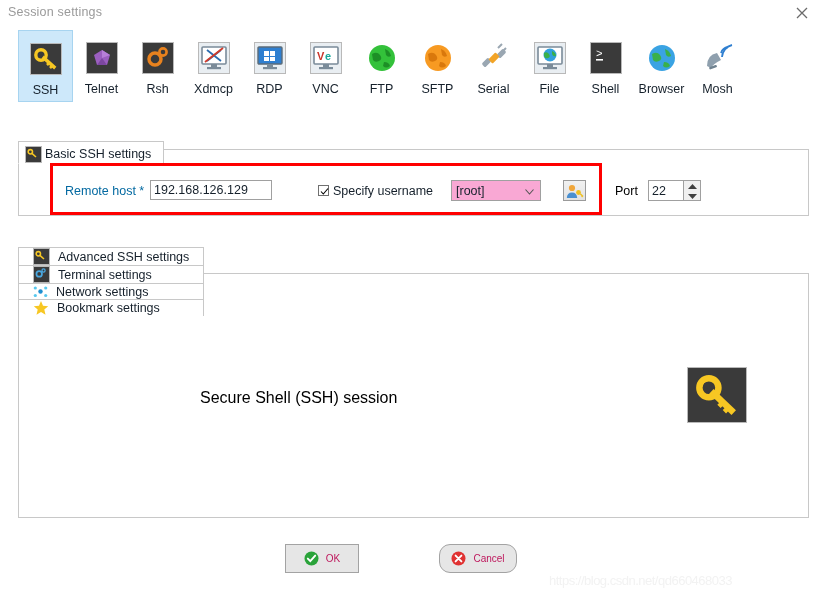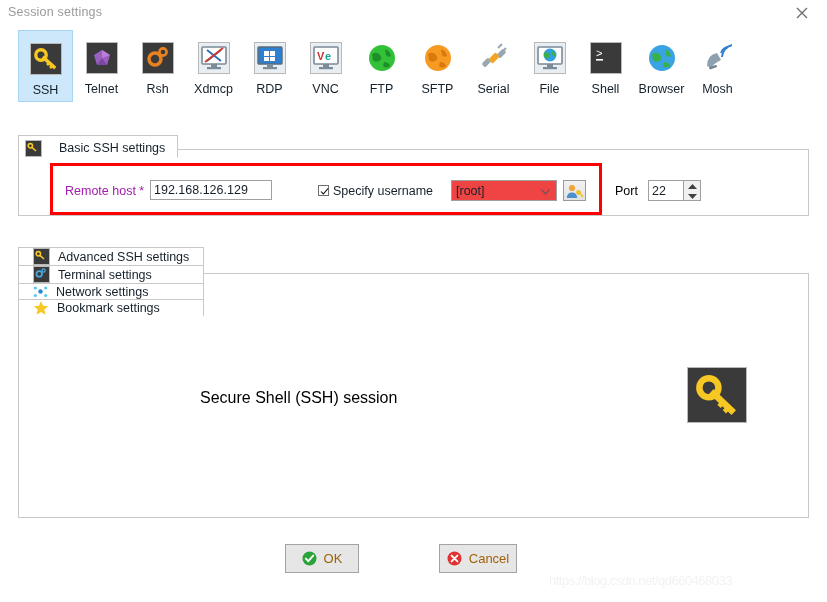--- a/index.html
+++ b/index.html
@@ -88,37 +88,37 @@
   #basic-group {
     position: absolute;
     left: 18px; top: 149px;
     width: 791px; height: 67px;
     border: 1px solid #c8c8c8;
     background: #ffffff;
     box-sizing: border-box;
   }
   #basic-tab {
     position: absolute;
-    left: 18px; top: 135px;
+    left: 18px; top: 141px;
     height: 23px;
     padding: 3px 12px 0 6px;
     border: 1px solid #c8c8c8;
     border-bottom: 1px solid #ffffff;
     background: #ffffff;
     box-sizing: border-box;
     display: flex;
     align-items: center;
-    gap: 17px;
+    gap: 3px;
     z-index: 4;
   }
   #basic-tab .tab-label { font-size: 12.5px; color: #15202b; }
 
   #remote-host-label {
     position: absolute; left: 65px; top: 184px;
-    font-size: 12.5px; color: #a21caf; white-space: nowrap;
+    font-size: 12.5px; color: #0369a1; white-space: nowrap;
   }
   #remote-host-input {
     position: absolute; left: 150px; top: 180px;
     width: 122px; height: 20px;
     border: 1px solid #a0a0a0;
     background: #ffffff;
     font-family: "Liberation Sans", sans-serif;
     font-size: 12.5px;
     color: #15202b;
     padding: 0 3px;
@@ -134,23 +134,23 @@
     cursor: pointer;
   }
   #specify-username-check svg { position:absolute; left:1px; top:1px; }
   #specify-username-label {
     position: absolute; left: 333px; top: 184px;
     font-size: 12.5px; color: #15202b; white-space: nowrap;
     cursor: pointer;
   }
   #username-select {
     position: absolute; left: 451px; top: 180px;
-    width: 106px; height: 21px;
+    width: 90px; height: 21px;
     border: 1px solid #a0a0a0;
-    background: #ef4444;
+    background: #f9a8d4;
     box-sizing: border-box;
     cursor: pointer;
   }
   #username-value {
     position: absolute; left: 4px; top: 3px;
     font-size: 12.5px; color: #15202b;
   }
   #username-arrow { position: absolute; right: 6px; top: 8px; }
   #user-picker-button {
     position: absolute; left: 563px; top: 180px;
@@ -255,23 +255,23 @@
     height: 29px;
     border: 1px solid #a3a3a3;
     background: #e6e6e6;
     box-sizing: border-box;
     display: flex;
     align-items: center;
     justify-content: center;
     gap: 7px;
     cursor: pointer;
   }
-  .dlgbtn .btn-label { font-size: 13px; color: #a16207; }
+  .dlgbtn .btn-label { font-size: 10px; color: #be185d; }
   #ok-button { left: 285px; width: 74px; }
-  #cancel-button { left: 439px; width: 78px; }
+  #cancel-button { left: 439px; width: 78px; border-radius: 11px; }
 
   #watermark {
     position: absolute;
     left: 549px; top: 573px;
     width: 280px;
     font-size: 13px;
     color: #f2f2f2;
     white-space: nowrap;
     letter-spacing: -0.5px;
     user-select: none;

